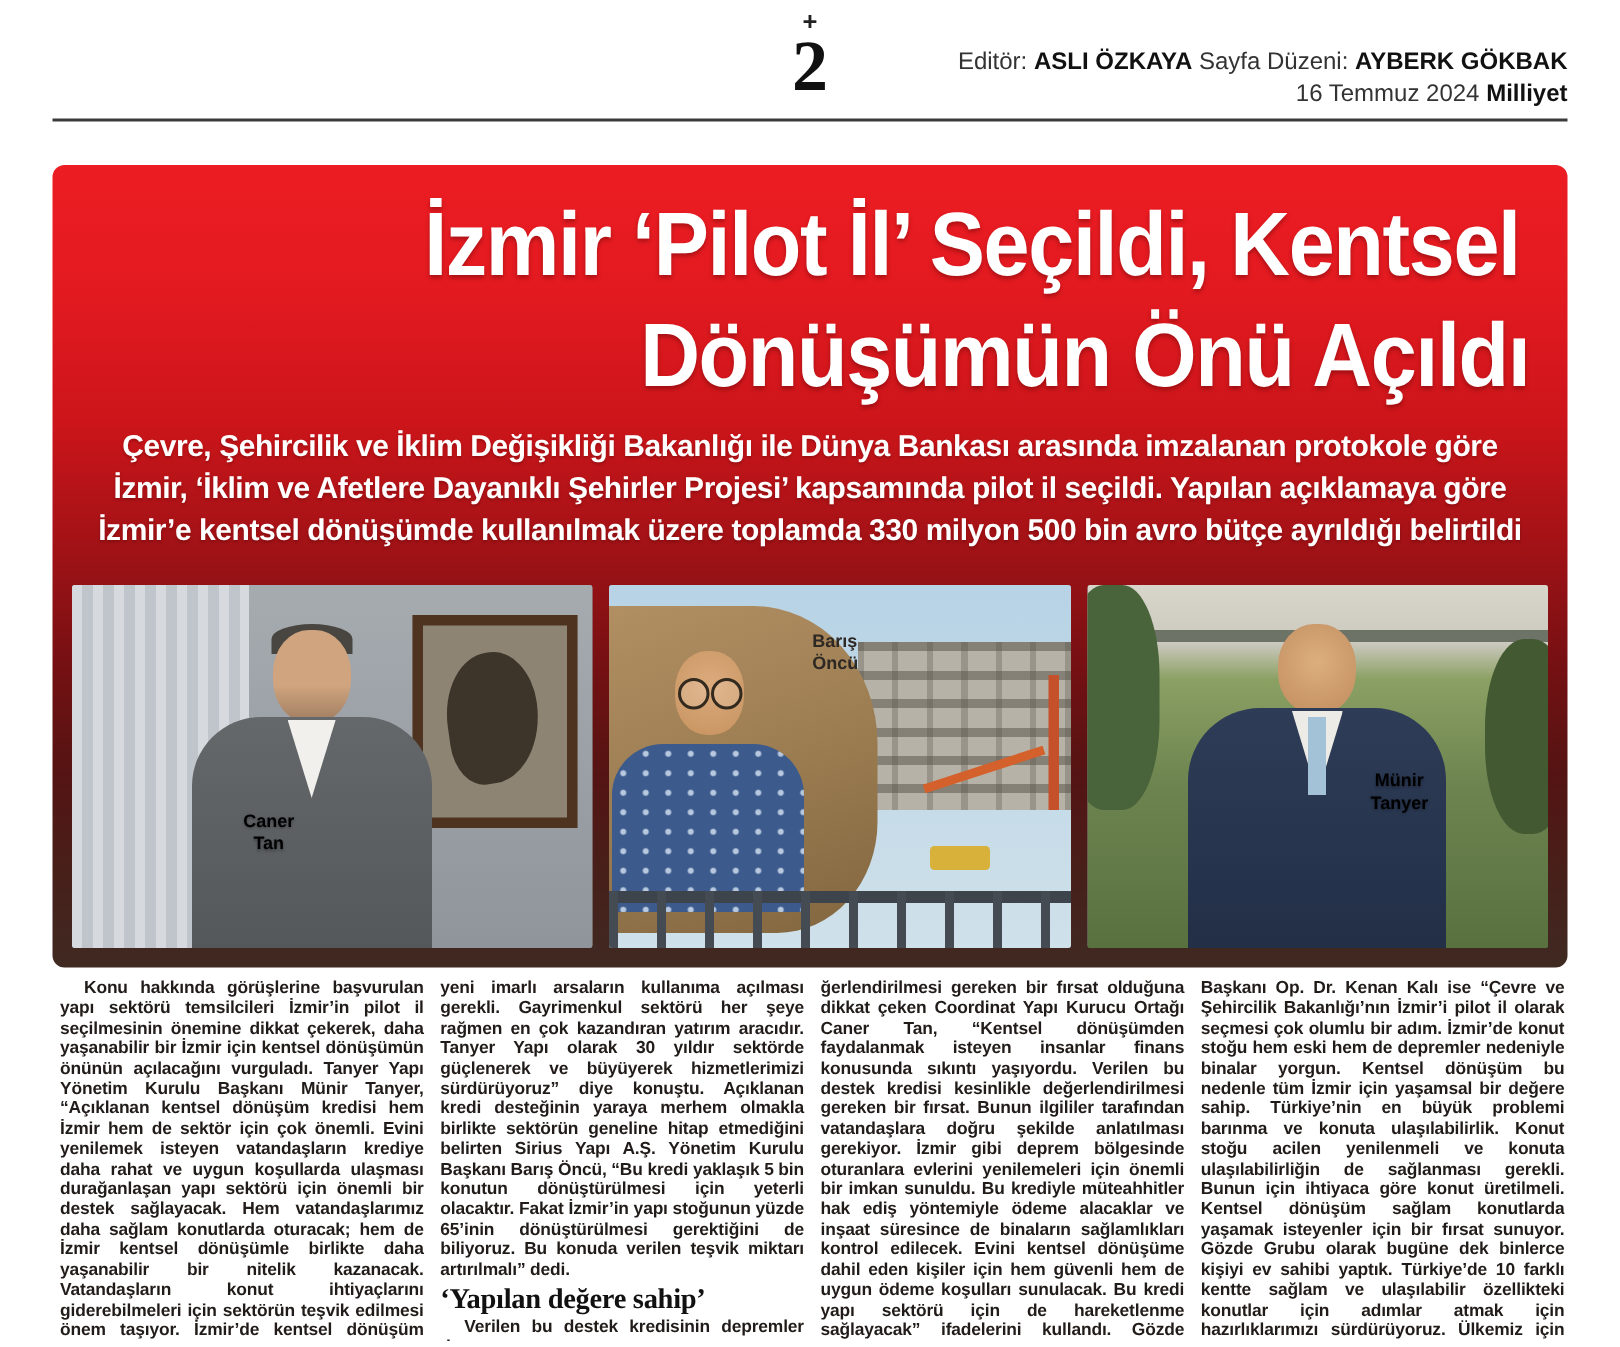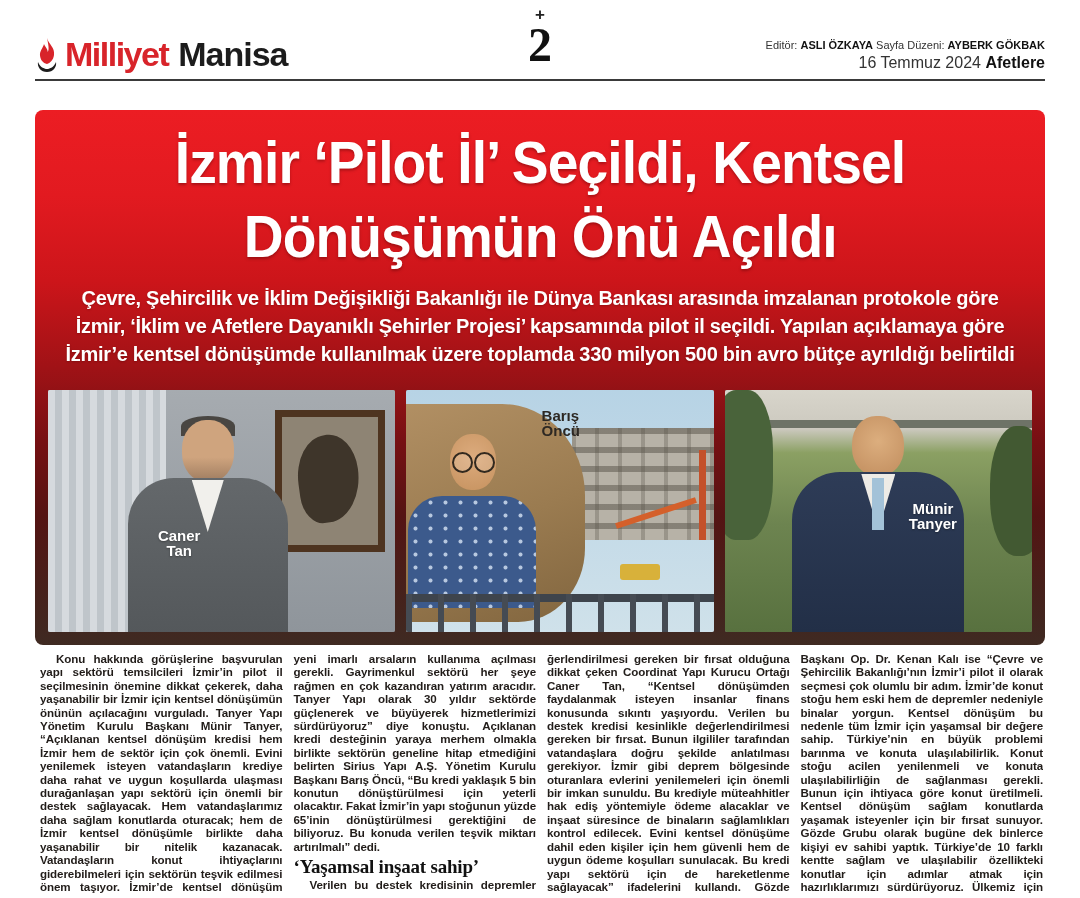--- a/index.html
+++ b/index.html
@@ -9,43 +9,43 @@
   
   .masthead-row{position:absolute;left:35px;right:35px;top:22px;height:56px;}
   .brand{position:absolute;left:0;bottom:4px;display:flex;align-items:center;gap:6px;}
   .flame{width:24px;height:34px;}
   .brand-red{font-size:34px;font-weight:800;color:#d8242a;letter-spacing:-1.5px;}
   .brand-black{font-size:34px;font-weight:800;color:#1c1c1c;letter-spacing:-1px;margin-left:4px;}
   .page-num{position:absolute;left:50%;transform:translateX(-50%);top:-14px;text-align:center;}
   .plus{font-size:17px;font-weight:700;color:#222;line-height:14px;}
   .num{font-family:"Liberation Serif",serif;font-size:48px;font-weight:800;color:#111;line-height:46px;}
   .edit-info{position:absolute;right:0;bottom:6px;text-align:right;color:#222;}
-  .edit-line1{font-size:11px;color:#333;}
+  .edit-line1{font-size:16px;color:#333;}
   .edit-line1 b{color:#111;}
   .edit-line2{font-size:16px;color:#333;margin-top:3px;}
   .edit-line2 b{color:#111;}
   .header-rule{position:absolute;left:35px;right:35px;top:79px;height:2px;background:#3a3a3a;}
 
   
   .banner{position:absolute;left:35px;right:35px;top:110px;height:535px;border-radius:8px;
           background:linear-gradient(180deg,#ec1d23 0%,#e21a20 16%,#cc151a 32%,#a01216 48%,
                      #761013 62%,#541413 76%,#46211b 90%,#3f2a22 100%);
           overflow:hidden;}
-  .headline{margin-top:16px;text-align:center;color:#ffffff;font-weight:800;
+  .headline{margin-top:16px;text-align:right;color:#ffffff;font-weight:800;
             font-size:60px;line-height:74px;letter-spacing:-1px;white-space:nowrap;}
   .headline .hline{display:inline-block;transform:scaleX(.92);text-shadow:0 2px 3px rgba(60,0,0,.35);}
   .deck{margin:10px auto 0;width:96%;text-align:center;color:#ffffff;font-weight:700;
         font-size:20px;line-height:28px;letter-spacing:-.3px;text-shadow:0 1px 2px rgba(60,0,0,.3);}
 
   
   .photo-row{position:absolute;left:13px;right:13px;bottom:13px;height:242px;display:flex;gap:11px;}
   .photo{position:relative;flex:1;overflow:hidden;border-radius:2px;background:#888;}
-  .caption{position:absolute;font-size:15px;font-weight:700;line-height:15px;z-index:9;}
+  .caption{position:absolute;font-size:12px;font-weight:700;line-height:15px;z-index:9;margin-top:12px;}
   .cap-dark{color:#2d2823;}
-  .cap-light{color:#ffffff;text-shadow:0 1px 2px rgba(0,0,0,.35);}
+  .cap-light{color:#000000;text-shadow:0 1px 2px rgba(0,0,0,.35);}
   .photo .part{position:absolute;}
 
   
   .s1-wall{inset:0;background:linear-gradient(180deg,#cfc5b3 0%,#c6baa6 70%,#bfb29c 100%);}
   .s1-frame{top:0;right:14px;width:74px;height:50px;background:#d9d3c4;border:4px solid #a89d89;}
   .s1-frame-photo{position:absolute;inset:5px;background:linear-gradient(180deg,#8d857a,#5f574c);}
   .s1-head{top:28px;left:50%;margin-left:-27px;width:54px;height:64px;border-radius:46%;
            background:radial-gradient(circle at 50% 40%,#dcae84,#c89468);}
   .s1-hair{top:24px;left:50%;margin-left:-28px;width:56px;height:22px;border-radius:50% 50% 0 0;background:#4c4038;}
   .s1-suit{top:86px;left:50%;margin-left:-78px;width:156px;height:110px;border-radius:44px 44px 0 0;
@@ -113,42 +113,34 @@
   .indent{text-indent:16px;}
   .subhead{font-family:"Liberation Serif",serif;font-size:19px;font-weight:700;color:#111;
            margin:7px 0 4px;text-align:left;letter-spacing:-.2px;}
 </style>
 </head>
 <body>
 
 <div class="page">
 
   <header class="masthead-row">
-    <div class="brand">
-      <svg class="flame" viewBox="0 0 24 34">
-        <path d="M12 0 C14 7 20 9 19 17 C18.4 22 15 25 12 26 C8 25 5.4 22 5 17.5 C4.6 13 8 10 9 6 C10 9 13 11 12.6 14 C14.8 12 13 5 12 0 Z" fill="#d8242a"></path>
-        <path d="M3 24 C5 29 9 31 12 31 C15 31 19 29 21 24 C22 29 18 34 12 34 C6 34 2 29 3 24 Z" fill="#1c1c1c"></path>
-      </svg>
-      <span class="brand-red">Milliyet</span>
-      <span class="brand-black">Manisa</span>
-    </div>
     <div class="page-num">
       <div class="plus">+</div>
       <div class="num">2</div>
     </div>
     <div class="edit-info">
       <div class="edit-line1">
         <span>Editör:</span>
         <b>ASLI ÖZKAYA</b>
         <span>Sayfa Düzeni:</span>
         <b>AYBERK GÖKBAK</b>
       </div>
       <div class="edit-line2">
         <span>16 Temmuz 2024</span>
-        <b>Afetlere</b>
+        <b>Milliyet</b>
       </div>
     </div>
   </header>
   <div class="header-rule"></div>
 
   <section class="banner">
     <div class="headline">
       <span class="hline">İzmir ‘Pilot İl’ Seçildi, Kentsel</span><br>
       <span class="hline">Dönüşümün Önü Açıldı</span>
     </div>
@@ -198,20 +190,20 @@
         <figcaption class="caption cap-light" style="left:58%;top:46%;width:60px;text-align:center;">Münir Tanyer</figcaption>
       </figure>
 
     </div>
   </section>
 
   <section class="article">
     <div class="col indent">Konu hakkında görüşlerine başvurulan yapı sektörü temsilcileri İzmir’in pilot il seçilmesinin önemine dikkat çekerek, daha yaşanabilir bir İzmir için kentsel dönüşümün önünün açılacağını vurguladı. Tanyer Yapı Yönetim Kurulu Başkanı Münir Tanyer, “Açıklanan kentsel dönüşüm kredisi hem İzmir hem de sektör için çok önemli. Evini yenilemek isteyen vatandaşların krediye daha rahat ve uygun koşullarda ulaşması durağanlaşan yapı sektörü için önemli bir destek sağlayacak. Hem vatandaşlarımız daha sağlam konutlarda oturacak; hem de İzmir kentsel dönüşümle birlikte daha yaşanabilir bir nitelik kazanacak.  Vatandaşların konut ihtiyaçlarını giderebilmeleri için sektörün teşvik edilmesi önem taşıyor. İzmir’de kentsel dönüşüm projelerinin artırılması ve</div>
     <div class="col">
       <span>yeni imarlı arsaların kullanıma açılması gerekli. Gayrimenkul sektörü her şeye rağmen en çok kazandıran yatırım aracıdır. Tanyer Yapı olarak 30 yıldır sektörde güçlenerek ve büyüyerek hizmetlerimizi sürdürüyoruz” diye konuştu. Açıklanan kredi desteğinin yaraya merhem olmakla birlikte sektörün geneline hitap etmediğini belirten Sirius Yapı A.Ş. Yönetim Kurulu Başkanı Barış Öncü, “Bu kredi yaklaşık 5 bin konutun dönüştürülmesi için yeterli olacaktır. Fakat İzmir’in yapı stoğunun yüzde 65’inin dönüştürülmesi gerektiğini de biliyoruz. Bu konuda verilen teşvik miktarı artırılmalı” dedi.</span>
-      <div class="subhead">‘Yaşamsal inşaat sahip’</div>
+      <div class="subhead">‘Yapılan değere sahip’</div>
       <span class="indent" style="display:inline-block;">Verilen bu destek kredisinin depremler de-</span>
     </div>
     <div class="col">ğerlendirilmesi gereken bir fırsat olduğuna dikkat çeken Coordinat Yapı Kurucu Ortağı Caner Tan, “Kentsel dönüşümden faydalanmak isteyen insanlar finans konusunda sıkıntı yaşıyordu. Verilen bu destek kredisi kesinlikle değerlendirilmesi gereken bir fırsat. Bunun ilgililer tarafından vatandaşlara doğru şekilde anlatılması gerekiyor. İzmir gibi deprem bölgesinde oturanlara evlerini yenilemeleri için önemli bir imkan sunuldu. Bu krediyle müteahhitler hak ediş yöntemiyle ödeme alacaklar ve inşaat süresince de binaların sağlamlıkları kontrol edilecek. Evini kentsel dönüşüme dahil eden kişiler için hem güvenli hem de uygun ödeme koşulları sunulacak. Bu kredi yapı sektörü için de hareketlenme sağlayacak” ifadelerini kullandı. Gözde Grubu Yönetim Kurulu</div>
     <div class="col">Başkanı Op. Dr. Kenan Kalı ise “Çevre ve Şehircilik Bakanlığı’nın İzmir’i pilot il olarak seçmesi çok olumlu bir adım. İzmir’de konut stoğu hem eski hem de depremler nedeniyle binalar yorgun. Kentsel dönüşüm bu nedenle tüm İzmir için yaşamsal bir değere sahip. Türkiye’nin en büyük problemi barınma ve konuta ulaşılabilirlik. Konut stoğu acilen yenilenmeli ve konuta ulaşılabilirliğin de sağlanması gerekli. Bunun için ihtiyaca göre konut üretilmeli. Kentsel dönüşüm sağlam konutlarda yaşamak isteyenler için bir fırsat sunuyor. Gözde Grubu olarak bugüne dek binlerce kişiyi ev sahibi yaptık. Türkiye’de 10 farklı kentte sağlam ve ulaşılabilir özellikteki konutlar için adımlar atmak için hazırlıklarımızı sürdürüyoruz. Ülkemiz için çalışmaya ve üretmeye devam ediyoruz.</div>
   </section>
 
 </div>
 
 </body></html>

